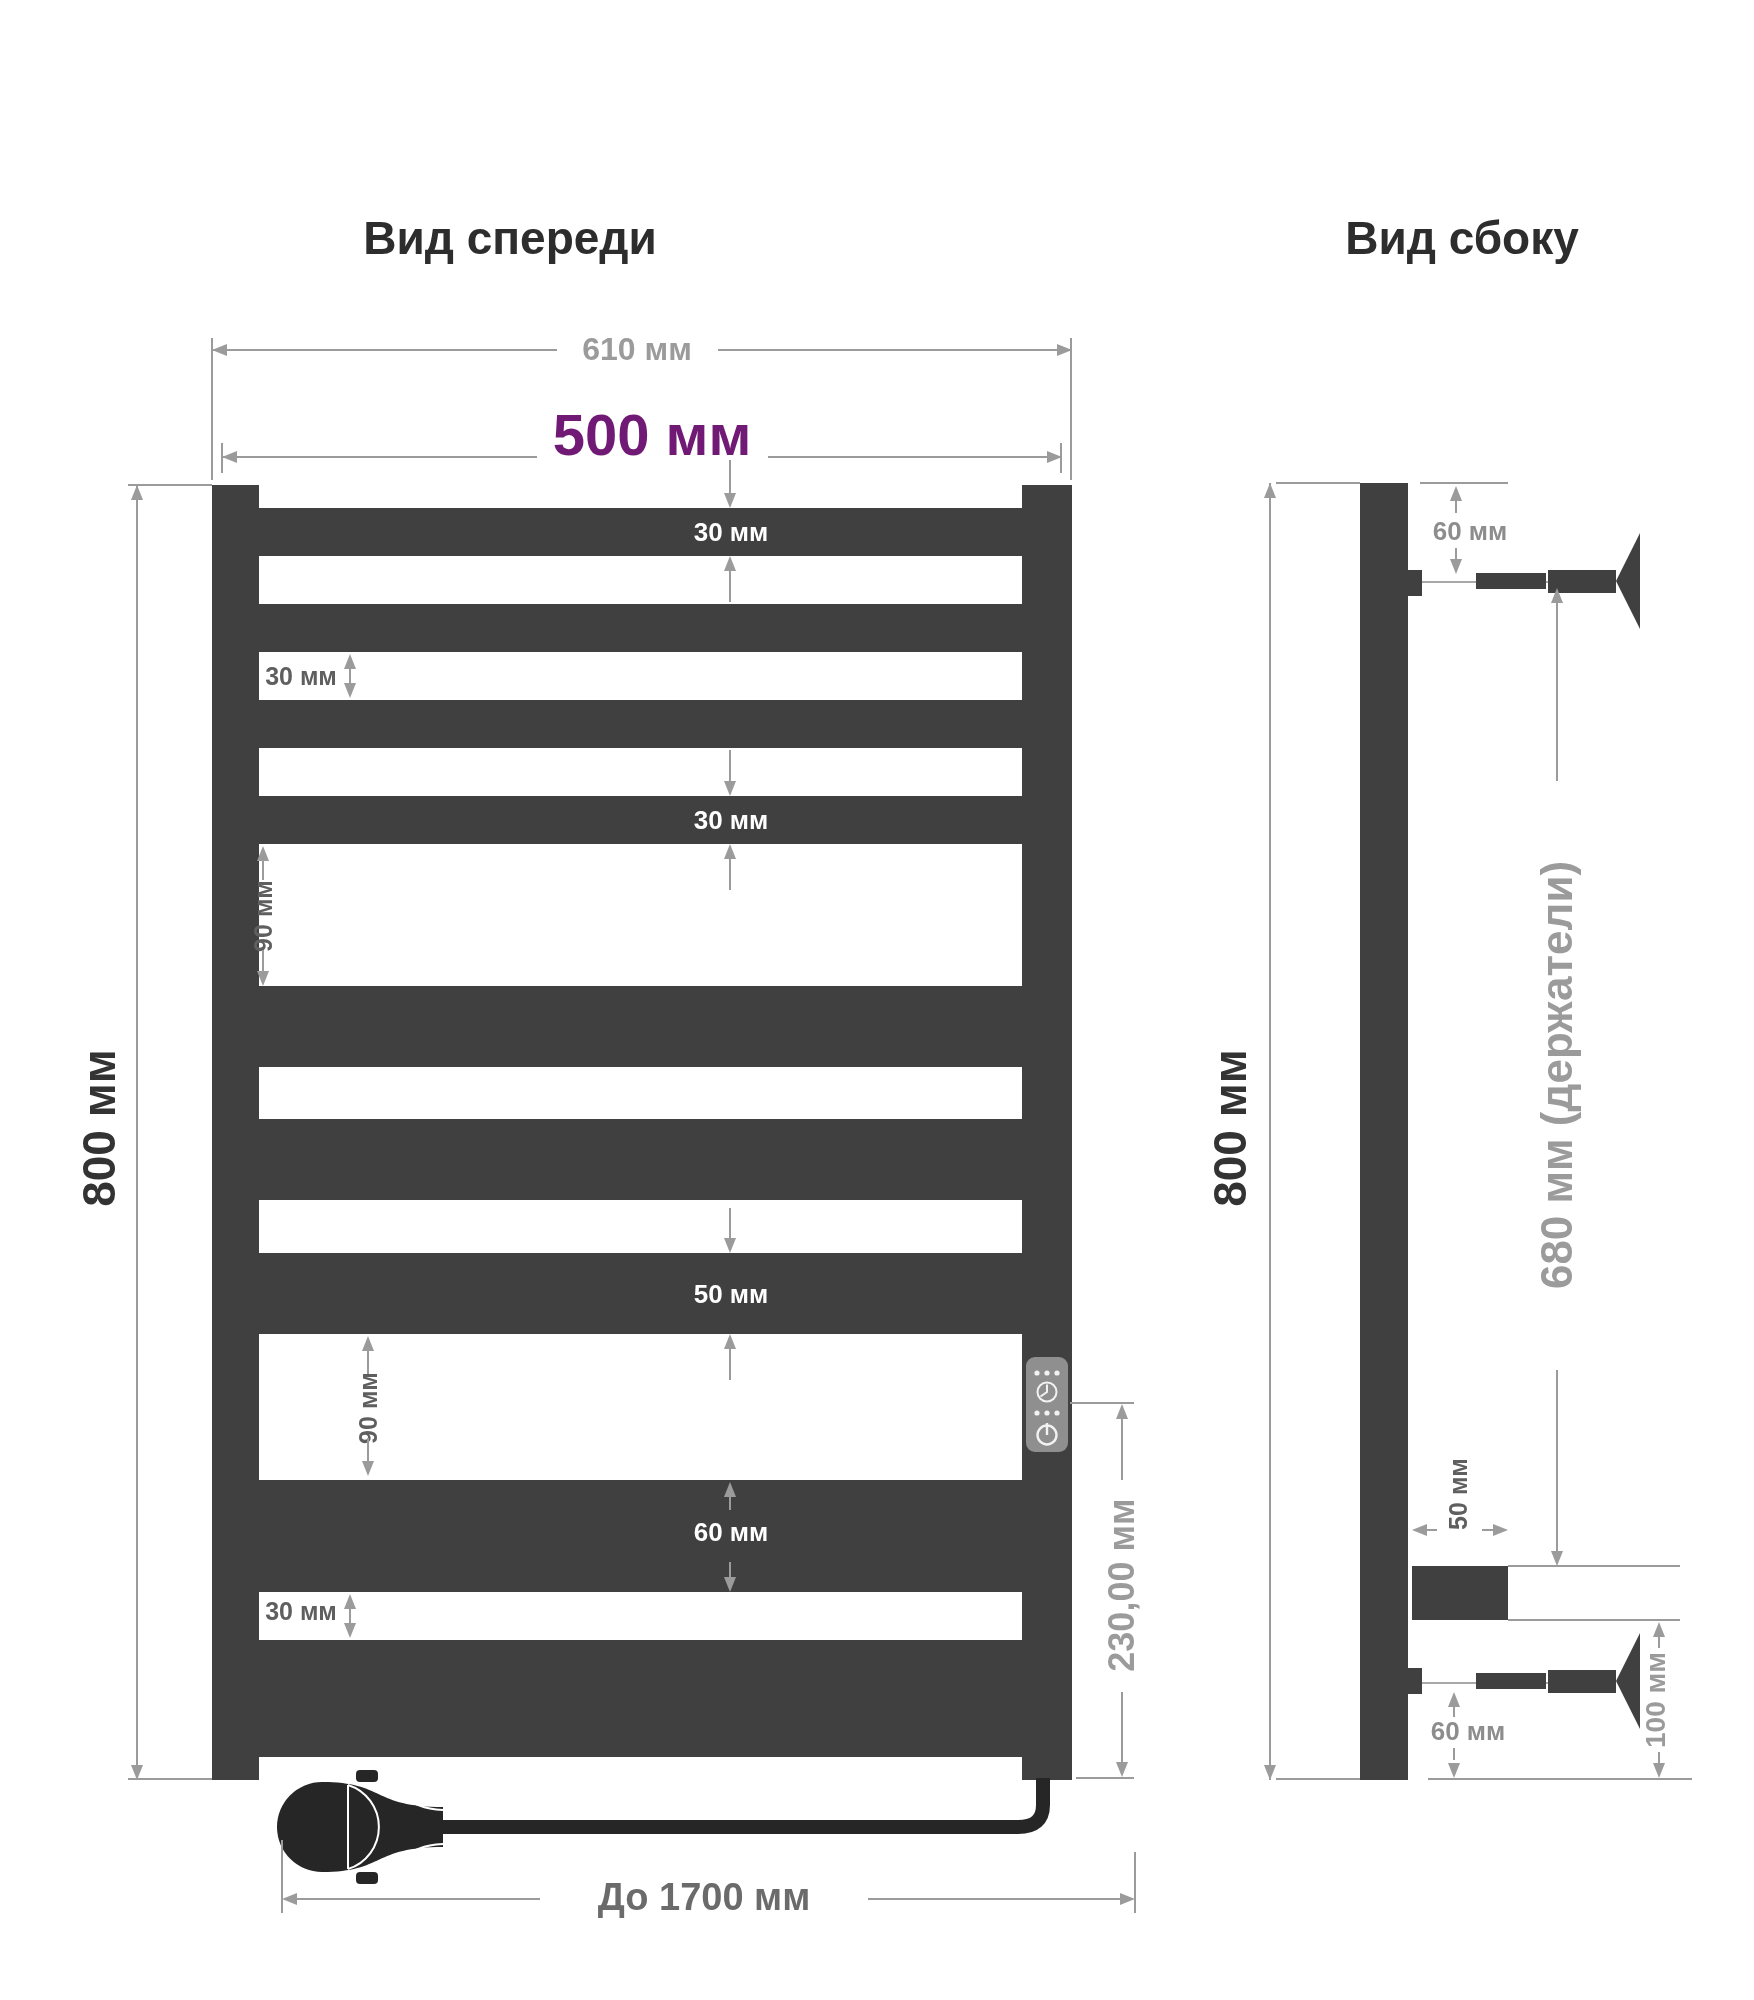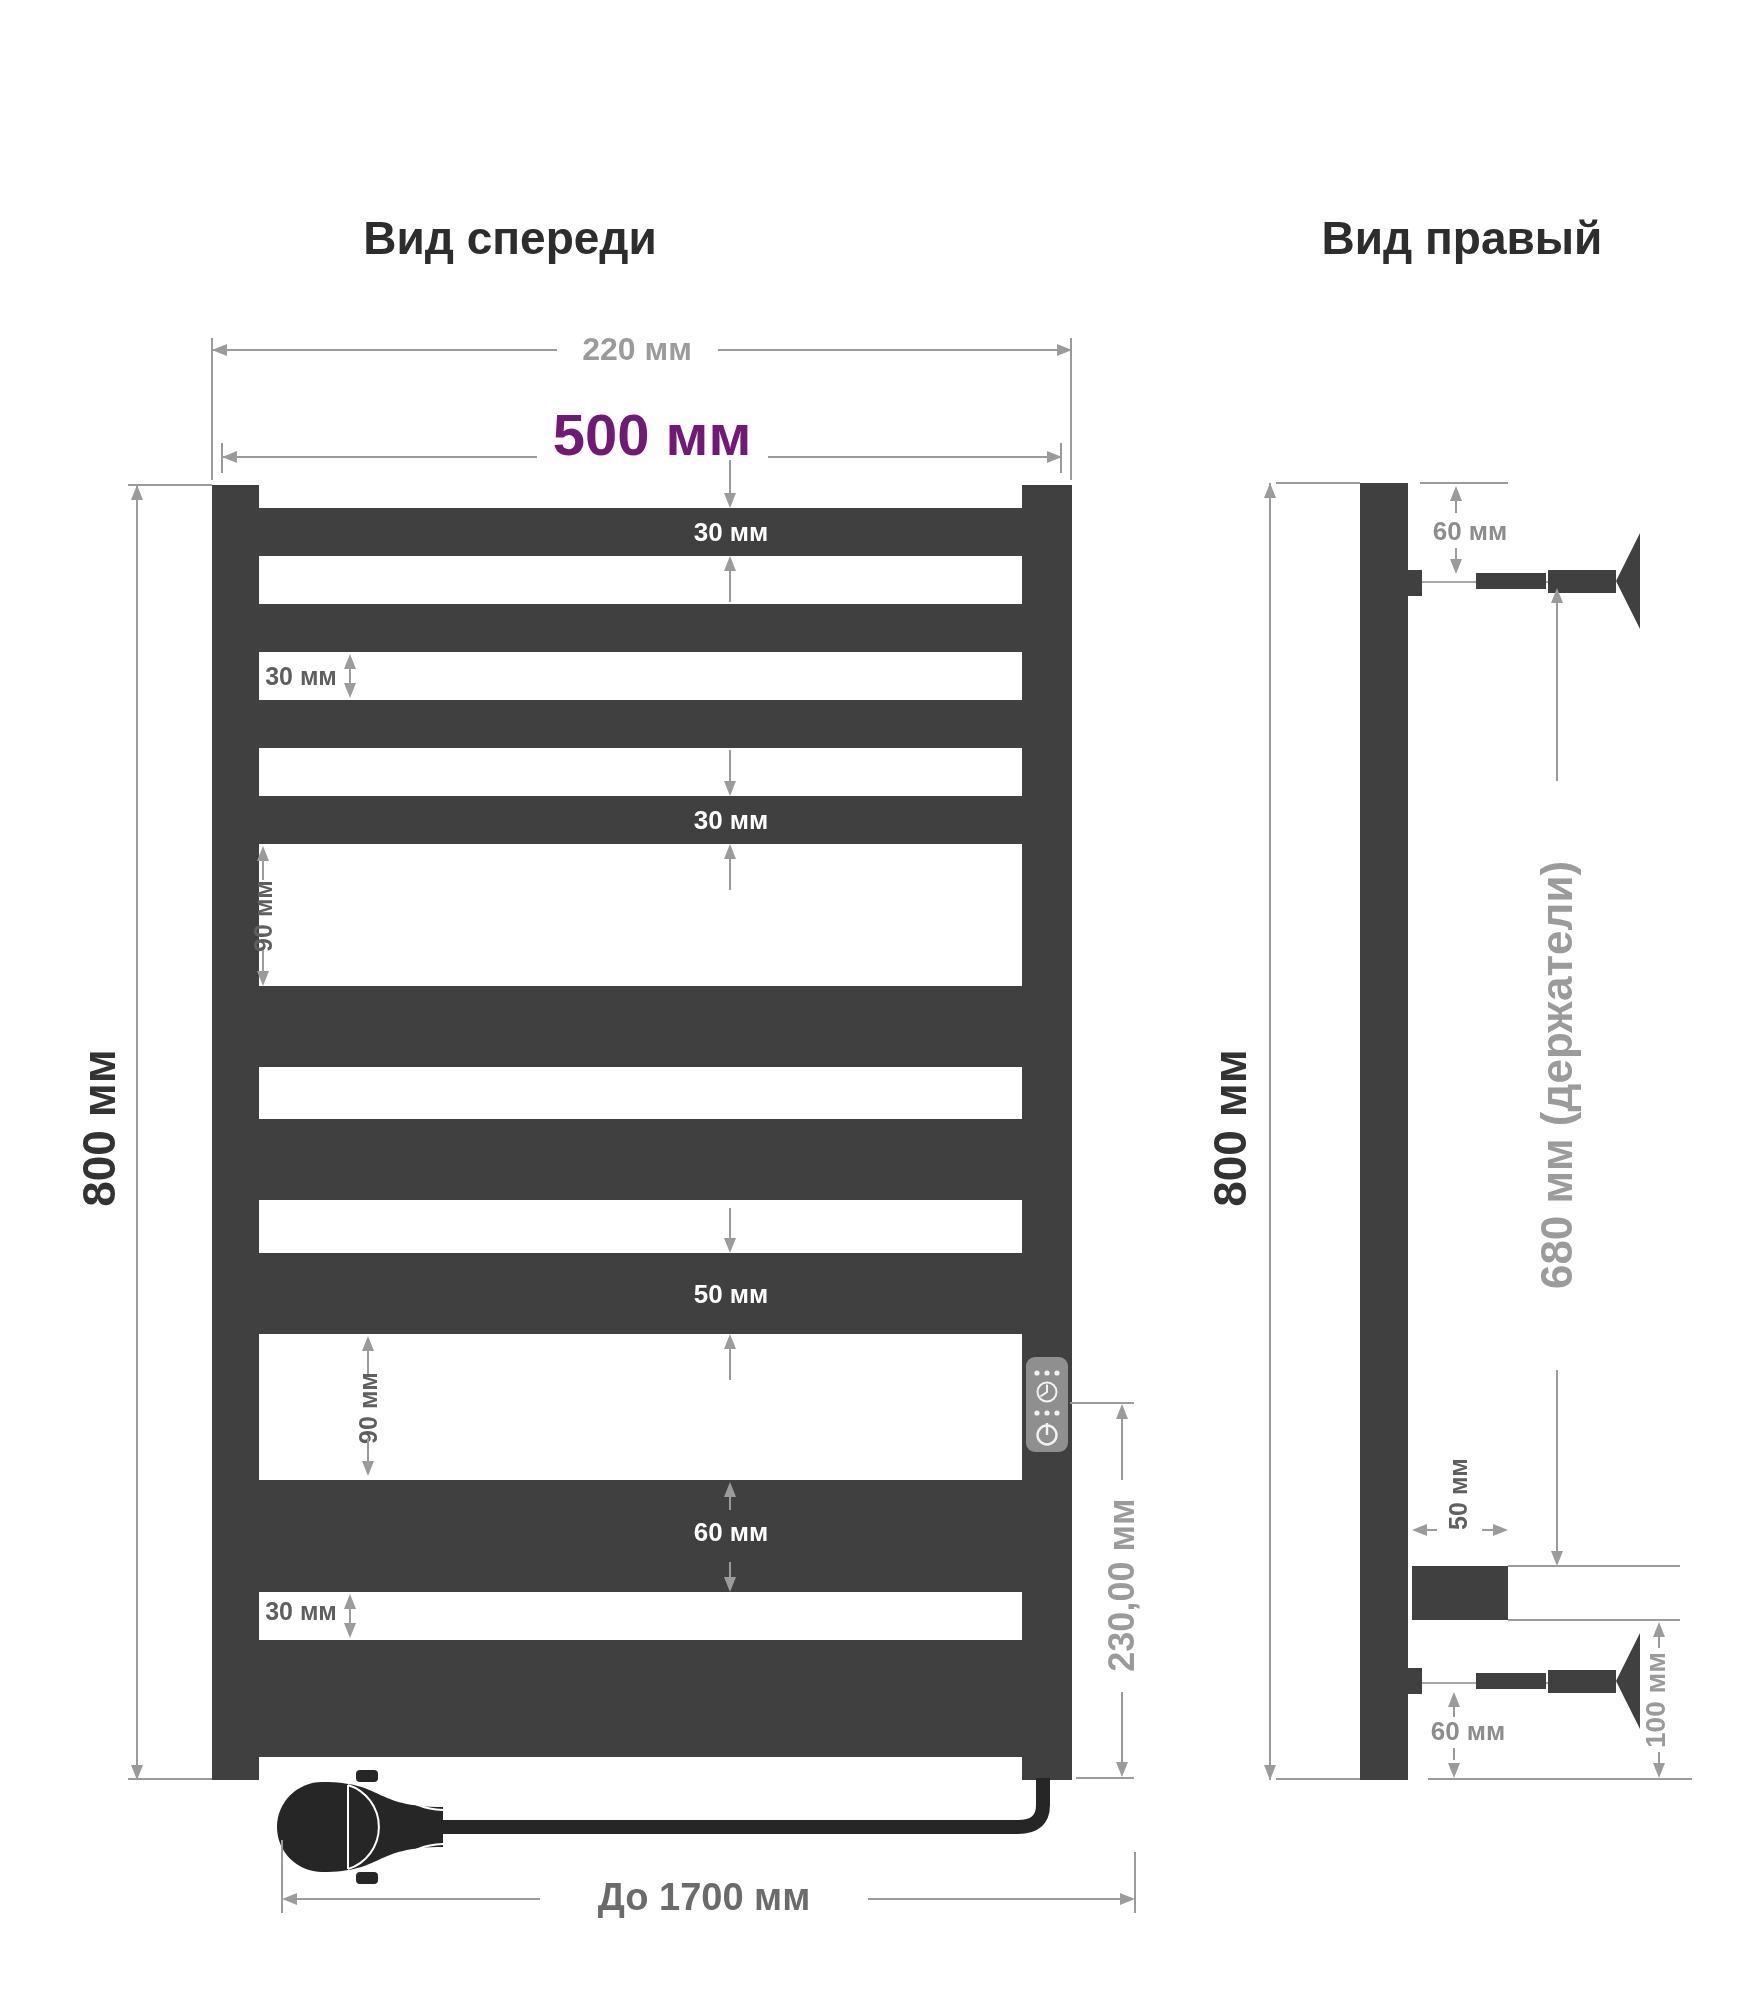--- a/index.html
+++ b/index.html
@@ -31,29 +31,29 @@
   .panel{position:absolute;background:#8f8f8f;border-radius:9px;}
   .cone{position:absolute;width:0;height:0;border-top:48px solid transparent;border-bottom:48px solid transparent;border-right:24px solid #404040;}
   .thin{position:absolute;height:2px;background:#a8a8a8;}
 </style>
 </head>
 <body>
 
 <div id="canvas">
 
   <div class="ctr t-view" style="left:510px;top:238px">Вид спереди</div>
-  <div class="ctr t-view" style="left:1462px;top:238px">Вид правый</div>
+  <div class="ctr t-view" style="left:1462px;top:238px">Вид сбоку</div>
 
   <div class="hline" style="left:213px;top:349px;width:344px"></div>
   <div class="hline" style="left:718px;top:349px;width:353px"></div>
   <div class="aL" style="left:212px;top:344px"></div>
   <div class="aR" style="left:1057px;top:344px"></div>
   <div class="vline" style="left:211px;top:338px;height:142px"></div>
   <div class="vline" style="left:1070px;top:338px;height:142px"></div>
-  <div class="ctr t-530" style="left:637px;top:349px">220 мм</div>
+  <div class="ctr t-530" style="left:637px;top:349px">610 мм</div>
 
   <div class="hline" style="left:223px;top:456px;width:314px"></div>
   <div class="hline" style="left:768px;top:456px;width:293px"></div>
   <div class="aL" style="left:222px;top:451px"></div>
   <div class="aR" style="left:1047px;top:451px"></div>
   <div class="vline" style="left:221px;top:443px;height:30px"></div>
   <div class="vline" style="left:1060px;top:443px;height:30px"></div>
   <div class="ctr t-500" style="left:652px;top:434px">500 мм</div>
 
   <div class="vline" style="left:136px;top:485px;height:1295px"></div>

